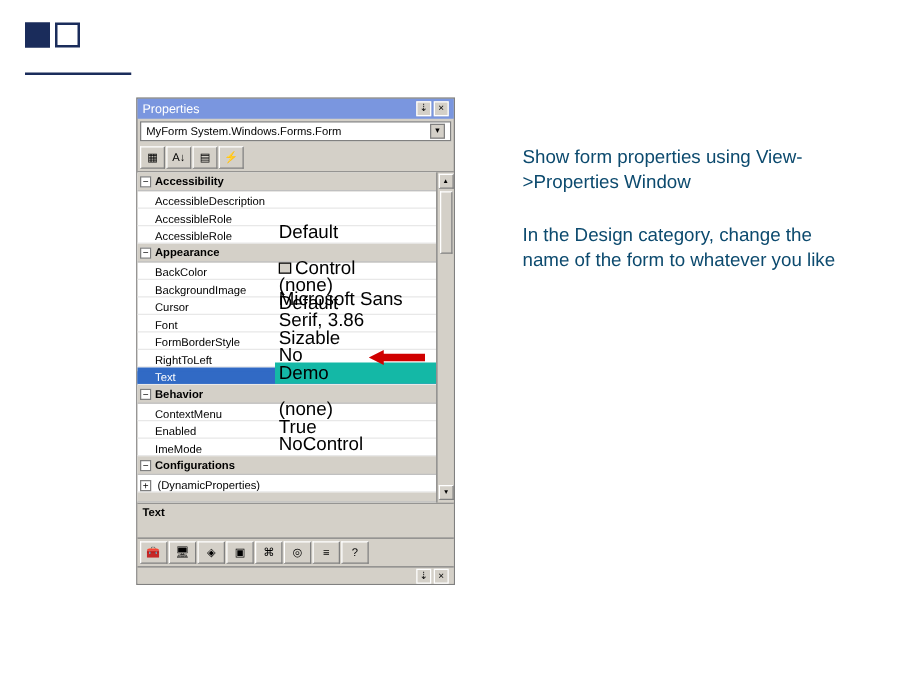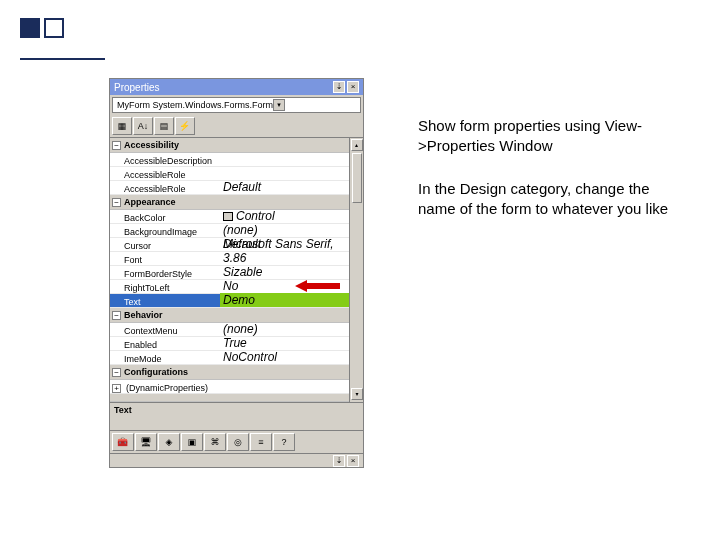--- a/index.html
+++ b/index.html
@@ -8,54 +8,54 @@
   .deco { position: absolute; top: 18px; left: 20px; }
   .deco-box { width: 20px; height: 20px; border: 2px solid #1a2c5b; display: inline-block; margin-right: 4px; }
   .deco-box.filled { background: #1a2c5b; }
   .deco-line { position: absolute; left: 0; top: 40px; width: 85px; height: 2px; background: #1a2c5b; }
   
   .panel { position: absolute; left: 109px; top: 78px; width: 255px; background: #d4d0c8; border: 1px solid #808080; }
   .panel-header { background: #7a96df; color: #fff; padding: 2px 4px; display: flex; justify-content: space-between; align-items: center; font-size: 10px; height: 16px; }
   .panel-header-btns { display: flex; gap: 2px; }
   .hdr-btn { width: 12px; height: 12px; background: #d4d0c8; border: 1px solid #fff; font-size: 8px; line-height: 10px; text-align: center; cursor: pointer; color: #000; }
   
-  .object-dropdown { background: #fff; border: 1px solid #808080; margin: 2px; padding: 2px 4px; display: flex; align-items: center; font-size: 9px; height: 16px; }
+  .object-dropdown { background: #fff; border: 1px solid #808080; margin: 2px; padding: 2px 4px; display: flex; justify-content: space-between; align-items: center; font-size: 9px; height: 16px; }
   .dropdown-arrow { width: 12px; height: 12px; background: #d4d0c8; border: 1px solid #808080; text-align: center; font-size: 7px; line-height: 10px; }
   
   .toolbar { display: flex; gap: 1px; padding: 2px; border-bottom: 1px solid #808080; }
   .tool-btn { width: 20px; height: 18px; background: #d4d0c8; border: 1px solid #fff; border-right-color: #808080; border-bottom-color: #808080; display: flex; align-items: center; justify-content: center; font-size: 9px; cursor: pointer; }
   
   .prop-scroll { display: flex; }
   .prop-grid { flex: 1; background: #fff; font-size: 9px; }
   .scrollbar { width: 14px; background: #d4d0c8; border-left: 1px solid #808080; position: relative; }
   .scroll-btn { width: 12px; height: 12px; background: #d4d0c8; border: 1px solid #fff; border-right-color: #808080; border-bottom-color: #808080; margin: 1px auto; font-size: 6px; text-align: center; line-height: 10px; }
   .scroll-thumb { width: 10px; height: 50px; background: #d4d0c8; border: 1px solid #fff; border-right-color: #808080; border-bottom-color: #808080; margin: 2px auto; }
   
   .cat-row { background: #d4d0c8; padding: 2px 2px 2px 2px; font-weight: bold; font-size: 9px; border-bottom: 1px solid #c0c0c0; display: flex; align-items: center; }
   .expander { width: 9px; height: 9px; border: 1px solid #808080; background: #fff; text-align: center; line-height: 7px; font-size: 8px; margin-right: 3px; cursor: pointer; font-weight: normal; }
   
   .prop-row { display: flex; border-bottom: 1px solid #e8e8e8; height: 14px; align-items: flex-end; }
   .prop-row.selected { background: #316ac5; }
   .prop-row.selected .prop-name { background: #316ac5; color: #fff; }
-  .prop-row.selected .prop-value { background: #84cc16; color: #000; }
+  .prop-row.selected .prop-value { background: #14b8a6; color: #000; }
   .prop-name { width: 110px; padding-left: 14px; font-size: 9px; overflow: hidden; white-space: nowrap; }
-  .prop-value { flex: 1; padding-left: 3px; font-size: 12px; display: flex; align-items: center; gap: 3px; font-style: italic; }
+  .prop-value { flex: 1; padding-left: 3px; font-size: 15px; display: flex; align-items: center; gap: 3px; }
   .swatch { width: 10px; height: 9px; border: 1px solid #000; display: inline-block; }
   .swatch-control { background: #d4d0c8; }
   .swatch-black { background: #000; }
   
   .desc-pane { border-top: 1px solid #808080; padding: 2px 4px; height: 28px; background: #d4d0c8; }
   .desc-title { font-weight: bold; font-size: 9px; }
   
   .bottom-toolbar { display: flex; gap: 1px; padding: 2px; border-top: 1px solid #808080; background: #d4d0c8; }
   .bt-btn { width: 22px; height: 18px; background: #d4d0c8; border: 1px solid #fff; border-right-color: #808080; border-bottom-color: #808080; font-size: 9px; text-align: center; line-height: 16px; cursor: pointer; }
   
   .panel2-header { background: #d4d0c8; padding: 1px 4px; display: flex; justify-content: flex-end; gap: 2px; height: 14px; align-items: center; border-top: 1px solid #808080; }
   
-  .instructions { position: absolute; left: 418px; top: 116px; width: 260px; font-family: Arial, sans-serif; font-size: 15px; color: #000000; line-height: 1.3; }
+  .instructions { position: absolute; left: 418px; top: 116px; width: 260px; font-family: Arial, sans-serif; font-size: 15px; color: #0c4a6e; line-height: 1.3; }
   .instructions p { margin-bottom: 24px; }
   
   .arrow { position: absolute; left: 295px; top: 280px; width: 45px; height: 12px; pointer-events: none; }
 </style>
 </head>
 <body>
 
 <div class="deco">
   <span class="deco-box filled"></span><span class="deco-box"></span>
   <div class="deco-line"></div>

